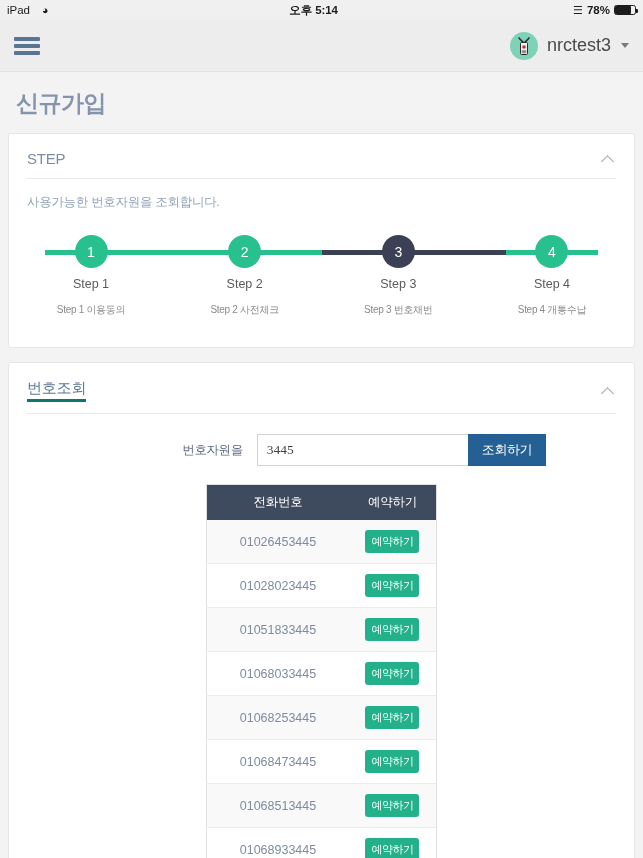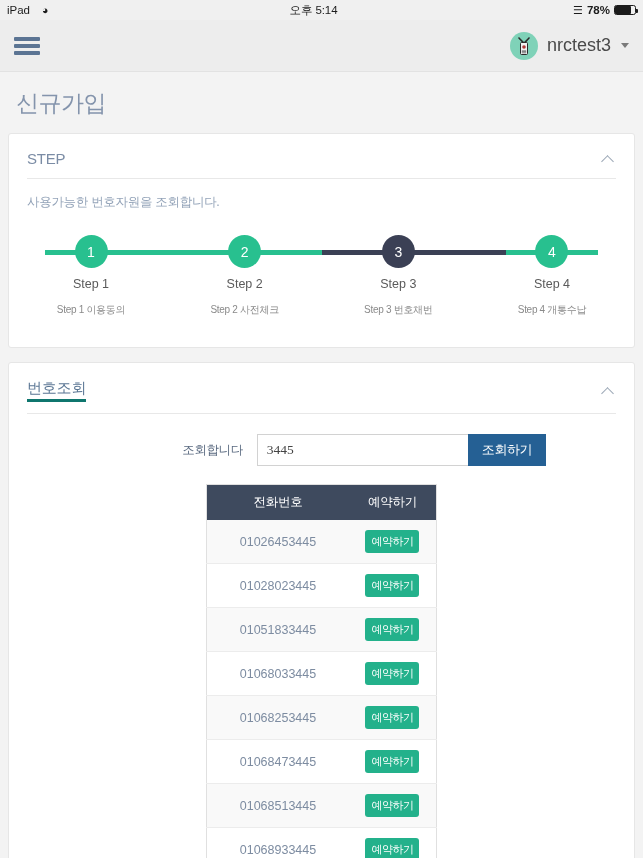--- a/index.html
+++ b/index.html
@@ -16,21 +16,21 @@
     background: #f0f0f0;
     display: flex; align-items: center;
     font-size: 11.5px; color: #1c1c1c;
     padding: 0 7px;
     position: relative;
   }
   .sb-left { display: flex; align-items: center; gap: 12px; }
   .sb-center {
     position: absolute; left: 0; right: 16px; top: 0; height: 20px;
     display: flex; align-items: center; justify-content: center;
-    font-weight: normal; font-size: 11.5px; letter-spacing: -0.1px;
+    font-weight: bold; font-size: 11.5px; letter-spacing: -0.1px;
   }
   .sb-right {
     margin-left: auto; display: flex; align-items: center; gap: 4px;
     position: relative; z-index: 2; font-weight: bold; font-size: 11.5px;
   }
   .wifi-icon { font-size: 11px; line-height: 1; }
   .bt-icon { font-size: 11px; line-height: 1; }
   .battery {
     width: 22px; height: 10px; border: 1px solid #1c1c1c; border-radius: 2.5px;
     position: relative; display: inline-block;
@@ -65,21 +65,21 @@
   .caret-down {
     width: 0; height: 0;
     border-left: 4px solid transparent; border-right: 4px solid transparent;
     border-top: 5px solid #7a7a7a;
     margin-left: 1px;
   }
 
   
   .page { padding: 0 8px; }
   .page-title {
-    font-size: 23px; color: #8494ac; font-weight: normal;
+    font-size: 23px; color: #8494ac; font-weight: bold;
     padding: 16px 8px 14px 8px; letter-spacing: -0.5px;
   }
 
   .card {
     background: #ffffff;
     border: 1px solid #e6e6e6;
     border-radius: 3px;
     margin-bottom: 14px;
   }
   .card-head {
@@ -269,21 +269,21 @@
   </section>
 
   <section class="card">
     <div class="card-head">
       <span class="card-title linked">번호조회</span>
       <span class="chevron"></span>
     </div>
     <div class="card-divider"></div>
 
     <div class="search-row">
-      <label class="search-label">조회합니다</label>
+      <label class="search-label">번호자원을</label>
       <input class="search-input" type="text" value="3445" style="">
       <button class="search-btn">조회하기</button>
     </div>
 
     <div class="table-wrap">
       <table class="numlist">
         <thead>
           <tr>
             <th class="c1">전화번호</th>
             <th class="c2">예약하기</th>

